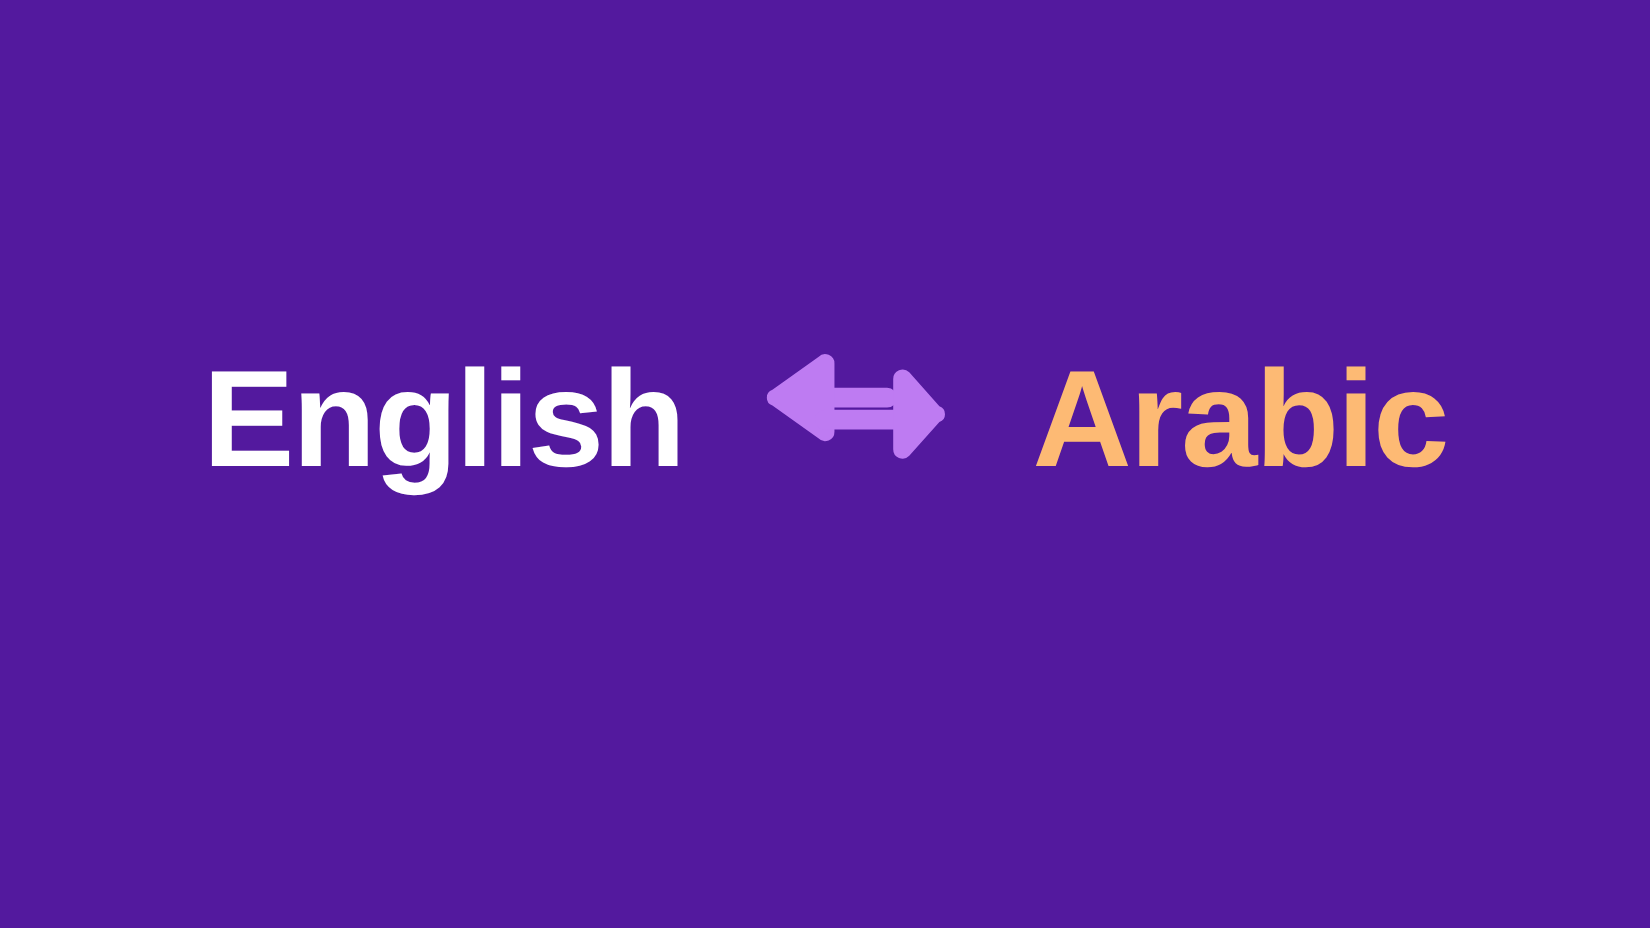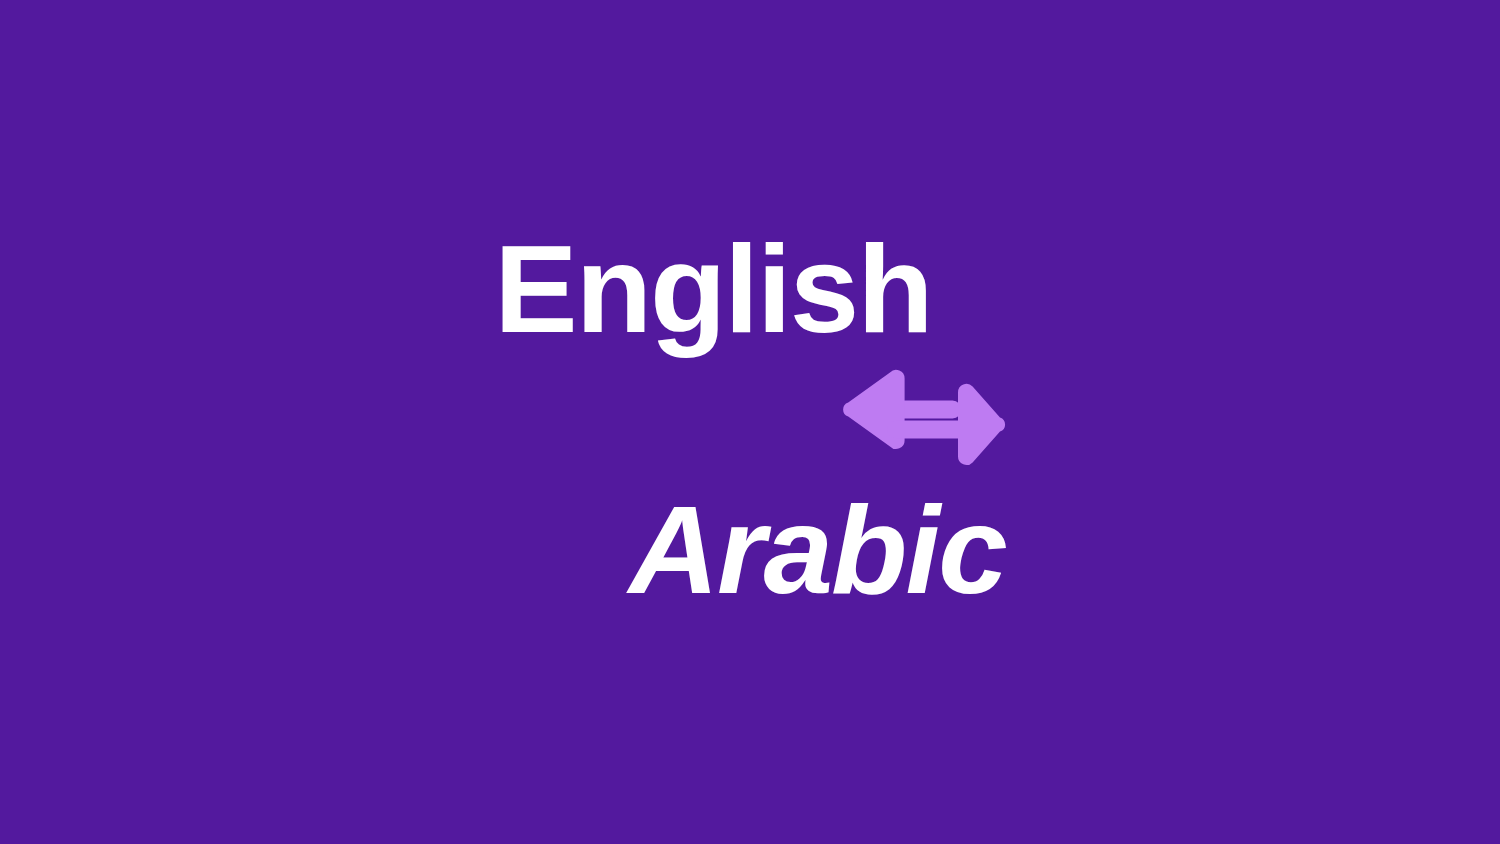--- a/index.html
+++ b/index.html
@@ -21,26 +21,25 @@
     height: 844px;
     background: #53199E;
     display: flex;
     align-items: center;
     justify-content: center;
     box-sizing: border-box;
   }
 
   #pair-row {
     display: flex;
-    align-items: flex-end;
+    align-items: flex-start;
     justify-content: center;
-    gap: 16px;
+    gap: 0px;
     height: 200px;
     transform: translateY(-3px);
-    flex-direction: column;
   }
 
   .lang-word {
     font-family: "Liberation Sans", sans-serif;
     font-weight: 700;
     font-size: 125px;
     line-height: 1;
     letter-spacing: -2.0px;
     white-space: nowrap;
     -webkit-font-smoothing: antialiased;
@@ -90,16 +89,16 @@
         <path d="M116 25.5
                  a8.5 8.5 0 0 1 14.6 -6
                  L158 50.4
                  a7.5 7.5 0 0 1 0 14.2
                  L130.6 95.4
                  a8.5 8.5 0 0 1 -14.6 -6
                  Z"></path>
       </g>
     </svg>
 
-    <span id="target-language-word" class="lang-word" style="color: #ffffff; font-style: italic;">Arabic</span>
+    <span id="target-language-word" class="lang-word" style="color: #fdba74;">Arabic</span>
 
   </div>
 </div>
 
 </body></html>

